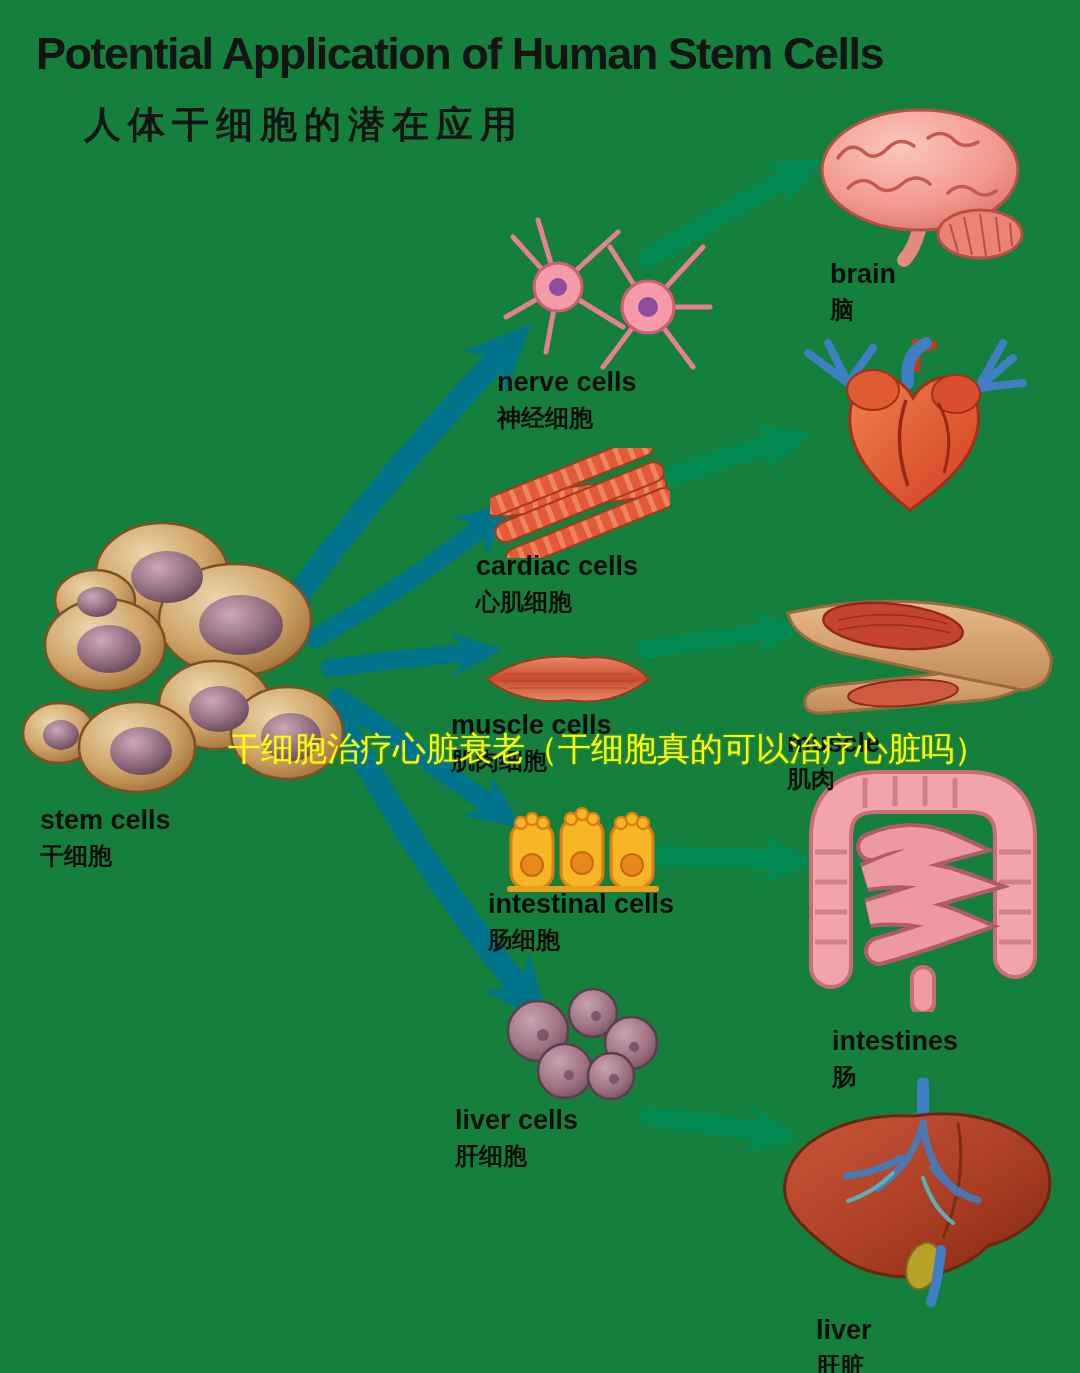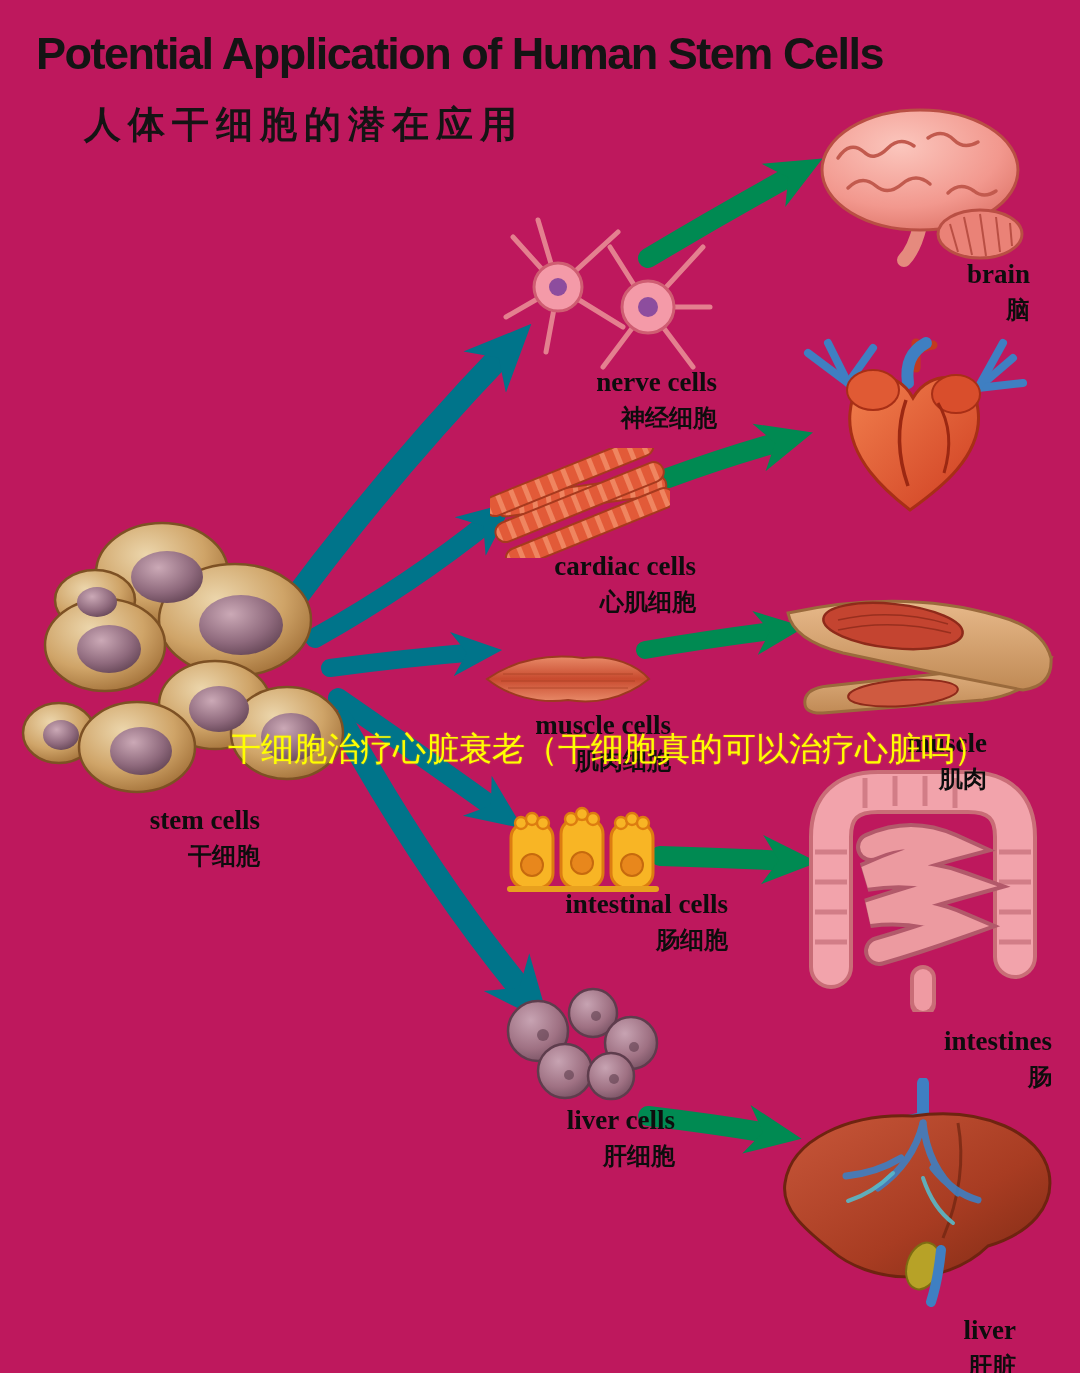--- a/index.html
+++ b/index.html
@@ -1,23 +1,23 @@
 <!DOCTYPE html>
 <html><head>
 <meta charset="utf-8">
 <style>
   * { margin:0; padding:0; box-sizing:border-box; }
   html,body { background:#ffffff; }
   body { font-family:"Liberation Sans", sans-serif; color:#111; }
-  .canvas { position:relative; width:1080px; height:1373px; background:#be185d; overflow:hidden; }
+  .canvas { position:relative; width:1080px; height:1373px; background:#15803d; overflow:hidden; }
   .title { position:absolute; left:36px; top:28px; font-size:45px; font-weight:800; letter-spacing:-1.5px; color:#141414; white-space:nowrap; }
   .subtitle { position:absolute; left:36px; top:100px; font-size:37px; font-weight:700; letter-spacing:7px; color:#141414; white-space:nowrap;margin-left:48px; }
   svg.layer { position:absolute; left:0; top:0; }
   figure.ill { position:absolute; margin:0; }
-  .lbl { position:absolute; text-align:right; font-weight:700; color:#0d0d0d; z-index:5;font-family:Liberation Serif, serif; }
+  .lbl { position:absolute; text-align:left; font-weight:700; color:#0d0d0d; z-index:5; }
   .lbl .en { font-size:27px; line-height:1.1; }
   .lbl .zh { font-size:24px; margin-top:7px; line-height:1.1; }
   .watermark { position:absolute; left:228px; top:727px; font-size:33px; font-weight:400;
                color:#ffff00; z-index:60; white-space:nowrap; text-shadow:0 0 2px rgba(255,240,0,.45); }
 </style>
 </head>
 <body>
 
 <div class="canvas">
 

